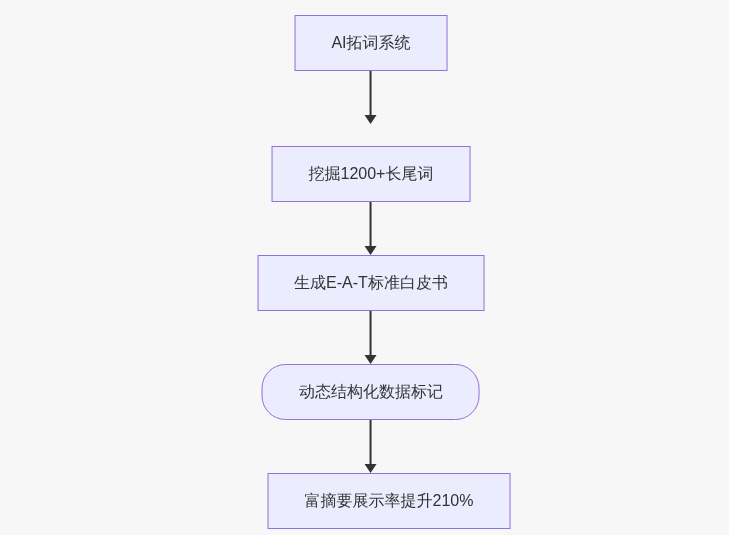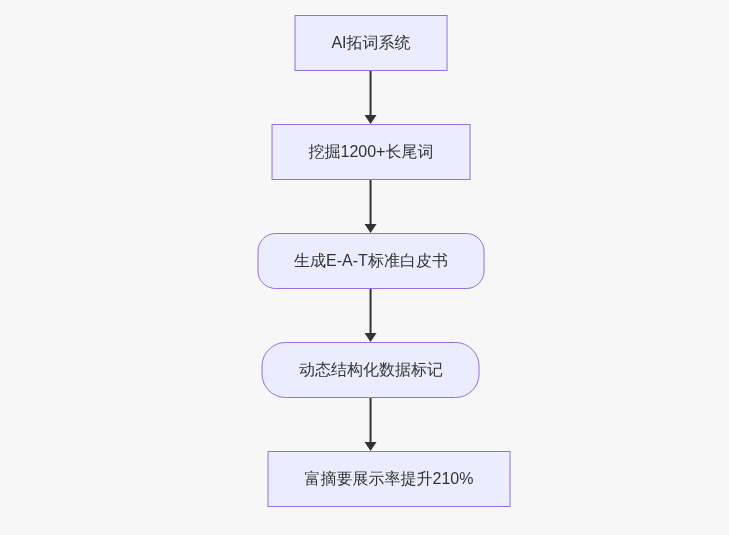--- a/index.html
+++ b/index.html
@@ -30,22 +30,22 @@
     align-items: center;
     justify-content: center;
     background: #ECECFF;
     border: 1px solid #9370DB;
     color: #333333;
     font-size: 16px;
     white-space: nowrap;
     padding: 0 36px;
   }
   .n1 { min-width: 144px; }
-  .n2 { min-width: 193px; }
-  .n3 { min-width: 219px; border-radius: 18px; }
+  .n2 { min-width: 193px; margin-top: 22px; }
+  .n3 { min-width: 219px; }
   .n4 { min-width: 212px; border-radius: 24px; }
   .n5 { min-width: 233px; margin-left: 36px; }
   .arrow {
     height: 53px;
     display: flex;
     flex-direction: column;
     align-items: center;
   }
   .arrow .line {
     width: 2px;

